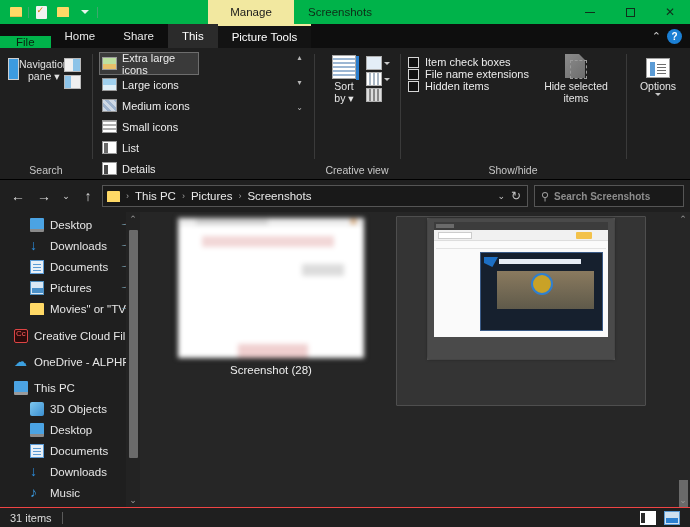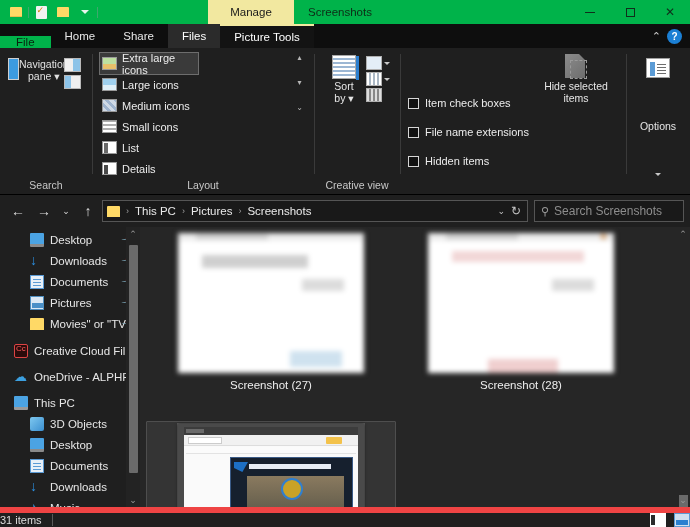--- a/index.html
+++ b/index.html
@@ -87,32 +87,32 @@
   .sortby-txt { font-size: 10.5px; color: #e6e6e6; text-align: center; line-height: 11.5px; margin-top: 2px;}
   .cv-mini-col { display: flex; flex-direction: column; gap: 2px; padding-top: 4px; }
   .cv-row { display: flex; align-items: center; gap: 2px; }
   .cv-mini { width: 16px; height: 14px; border: 1px solid #b0b0b0; background: #e4eef7; }
   .cv-mini.b { background: repeating-linear-gradient(90deg,#fff 0 2px,#aab7c4 2px 4px); }
   .cv-mini.c { background: repeating-linear-gradient(90deg,#ddd 0 2px,#888 2px 4px); }
   .cv-caret { width:0;height:0;border-left:3px solid transparent;border-right:3px solid transparent;border-top:3px solid #c8c8c8; }
 
   
   .g-showhide { width: 226px; }
-  .chk-list { display: flex; flex-direction: column; gap: 17px; padding-top: 4px; width: 130px; margin-top: 41px; }
+  .chk-list { display: flex; flex-direction: column; gap: 0; padding-top: 4px; width: 130px; }
   .chk-item { display: flex; align-items: center; gap: 6px; font-size: 11px; color: #ececec; }
   .chk-box { width: 11px; height: 11px; border: 1px solid #d6d6d6; background: #111; flex: 0 0 11px; }
   .hide-sel { display: flex; flex-direction: column; align-items: center; width: 76px; padding-top: 2px; }
   .hide-icon { width: 26px; height: 26px; position: relative; }
   .hide-icon .sh { position:absolute; left:2px; top:0; width:20px; height:24px; background: linear-gradient(135deg,#8b8b8b,#6e6e6e); clip-path: polygon(0 0,70% 0,100% 25%,100% 100%,0 100%); }
   .hide-icon .dash { position:absolute; left:7px; top:6px; width:17px; height:19px; border:1px dashed #9a9a9a; }
   .hide-txt { font-size: 10.5px; color: #e6e6e6; text-align: center; line-height: 11.5px; margin-top: 1px; }
 
   
   .g-options { width: 64px; }
-  .opt-btn { display: flex; flex-direction: column; align-items: center; width: 56px; padding-top: 6px; gap: 40px; }
+  .opt-btn { display: flex; flex-direction: column; align-items: center; width: 56px; padding-top: 6px; }
   .opt-icon { width: 24px; height: 20px; background: #fff; border: 1px solid #a0a0a0; position: relative; }
   .opt-icon:before { content:""; position:absolute; left:3px; top:3px; width:5px; height:14px; background:#5b9bd5; }
   .opt-icon:after { content:""; position:absolute; left:10px; top:4px; right:3px; height:11px; background: repeating-linear-gradient(0deg,#6e6e6e 0 1px,#fff 1px 3px); }
   .opt-txt { font-size: 10.5px; color: #e6e6e6; margin-top: 2px; }
   .opt-caret { width:0;height:0;border-left:3px solid transparent;border-right:3px solid transparent;border-top:3px solid #c8c8c8; margin-top:1px; }
 
   
   .addrbar { flex: 0 0 32px; display: flex; align-items: center; gap: 2px; padding: 0 6px; background: #1f1f1f; }
   .nav-btn { width: 24px; height: 24px; display: flex; align-items: center; justify-content: center; color: #dcdcdc; font-size: 14px; }
   .nav-btn.small { width: 16px; font-size: 9px; }
@@ -124,21 +124,21 @@
   .crumb { font-size: 11.5px; color: #eaeaea; white-space: nowrap; }
   .crumb-sep { font-size: 9px; color: #a0a0a0; padding: 0 3px; }
   .addr-right { margin-left: auto; display: flex; align-items: center; gap: 6px; padding-right: 2px;}
   .addr-caret { font-size: 9px; color: #c5c5c5; }
   .refresh { font-size: 12px; color: #c5c5c5; }
   .search-box {
     width: 150px; height: 22px; background: #191919; border: 1px solid #555;
     display: flex; align-items: center; gap: 5px; padding: 0 6px; margin-left: 4px; flex: 0 0 150px;
   }
   .search-ico { color: #9a9a9a; font-size: 11px; }
-  .search-ph { font-size: 12px; color: #8d8d8d; }
+  .search-ph { font-size: 10px; color: #8d8d8d; font-weight: bold; }
 
   
   .body { flex: 1; display: flex; min-height: 0; background: #1f1f1f; }
 
   
   .sidebar { width: 140px; flex: 0 0 140px; background: #1f1f1f; overflow: hidden; position: relative; padding-top: 2px;}
   .sb-item { height: 21px; display: flex; align-items: center; gap: 6px; padding-left: 16px; font-size: 11.5px; color: #e6e6e6; position: relative; white-space: nowrap; }
   .sb-item.indent1 { padding-left: 30px; }
   .sb-item.root { padding-left: 14px; }
   .sb-label { overflow: hidden; text-overflow: clip; }
@@ -203,21 +203,21 @@
   .bm-ptitle { position:absolute; left:18px; top:6px; width:82px; height:5px; background:#e6ecf5; }
   .bm-logo { position:absolute; left:3px; top:4px; width:14px; height:10px; background:#1d6fc4; clip-path: polygon(0 0,100% 0,60% 100%,0 60%); }
   .bm-video { position:absolute; left:16px; top:18px; right:8px; height:38px; background: linear-gradient(180deg,#8a7a5f,#5f5a4a); }
   .bm-circle { position:absolute; left:50%; top:20px; transform:translateX(-50%); width:22px; height:22px; border:2px solid #2f7fd0; border-radius:50%; background:#c9a227; }
   .content-scroll { position: absolute; right: 0; top: 0; bottom: 0; width: 14px; background: #262626; }
   .cs-arrow { font-size: 9px; color: #9a9a9a; height: 14px; display: flex; align-items: center; justify-content: center; width: 14px;}
   .cs-arrow.down { position: absolute; bottom: 0; }
   .cs-thumb { position: absolute; top: 268px; height: 62px; right: 2px; width: 9px; background: #6a6a6a; }
 
   
-  .statusbar { flex: 0 0 20px; background: #1f1f1f; border-top: 6px solid #ef4444; display: flex; align-items: center; padding: 0 0; }
+  .statusbar { flex: 0 0 20px; background: #1f1f1f; border-top: 1px solid #ef4444; display: flex; align-items: center; padding: 0 10px; }
   .status-txt { font-size: 11px; color: #dcdcdc; }
   .status-sep { width: 1px; height: 12px; background: #5a5a5a; margin-left: 10px; }
   .status-right { margin-left: auto; display: flex; align-items: center; gap: 8px; }
   .vbtn { width: 16px; height: 14px; position: relative; }
   .vbtn.detail { background: #fff; }
   .vbtn.detail:after { content:""; position:absolute; left:1px; top:2px; width:4px; height:10px; background:#2a2a2a; }
   .vbtn.tiles { background: #cfe0f0; border:1px solid #5b9bd5; }
   .vbtn.tiles:after { content:""; position:absolute; left:1px; bottom:1px; width:12px; height:5px; background:#2b7fd0; }
 </style>
 </head>
@@ -252,21 +252,21 @@
           <span class="max"></span>
         </div>
       <div class="wc">✕</div>
     </div>
   </div>
 
   <div class="tabbar">
     <div class="tab file">File</div>
     <div class="tab">Home</div>
     <div class="tab">Share</div>
-    <div class="tab active">Files</div>
+    <div class="tab active">This</div>
     <div class="tab ctx">Picture Tools</div>
     <div class="tabbar-right">
       <div class="chev-up">⌃</div>
       <div class="help-btn">?</div>
     </div>
   </div>
 
   <div class="ribbon">
 
     <div class="rgroup g-panes">
@@ -316,21 +316,20 @@
             <span class="li-icon det"></span>
             <span>Details</span>
           </div>
         </div>
         <div class="layout-scroll">
           <div class="ls-btn">▴</div>
           <div class="ls-btn">▾</div>
           <div class="ls-btn">⌄</div>
         </div>
       </div>
-      <div class="rgroup-label">Layout</div>
     </div>
 
     <div class="rgroup g-curview">
       <div class="rgroup-body">
         <div class="sortby">
           <div class="sort-icon"></div>
           <div class="sortby-txt">
             <span>Sort</span><br>
             <span>by</span>
             <span>▾</span>
@@ -373,20 +372,21 @@
           <div class="hide-icon">
               <span class="sh"></span>
               <span class="dash"></span>
             </div>
           <div class="hide-txt">
             <span>Hide selected</span><br>
             <span>items</span>
           </div>
         </div>
       </div>
+      <div class="rgroup-label">Show/hide</div>
     </div>
 
     <div class="rgroup g-options">
       <div class="rgroup-body">
         <div class="opt-btn">
           <div class="opt-icon"></div>
           <div class="opt-txt">Options</div>
           <div class="opt-caret"></div>
         </div>
       </div>
@@ -486,32 +486,20 @@
       <div class="sb-scroll">
         <div class="sb-arrow">⌃</div>
         <div class="sb-arrow">⌄</div>
         <div class="sb-thumb"></div>
       </div>
     </div>
 
     <div class="content">
       <div class="grid">
 
-        <div class="cell">
-          <div class="thumb-wrap">
-            <div class="thumb thumb-blur">
-              <span class="tb-bar"></span>
-                <span class="tb-tab"></span>
-              <span class="tb-head"></span>
-                <span class="tb-btn"></span>
-                <span class="tb-foot"></span>
-            </div>
-          </div>
-          <div class="fname">Screenshot (27)</div>
-        </div>
 
         <div class="cell">
           <div class="thumb-wrap">
             <div class="thumb thumb-blur">
               <span class="tb-bar"></span>
                 <span class="tb-tab"></span>
                 <span class="tb-x"></span>
               <span class="tb-head2"></span>
                 <span class="tb-btn"></span>
                 <span class="tb-foot2"></span>

